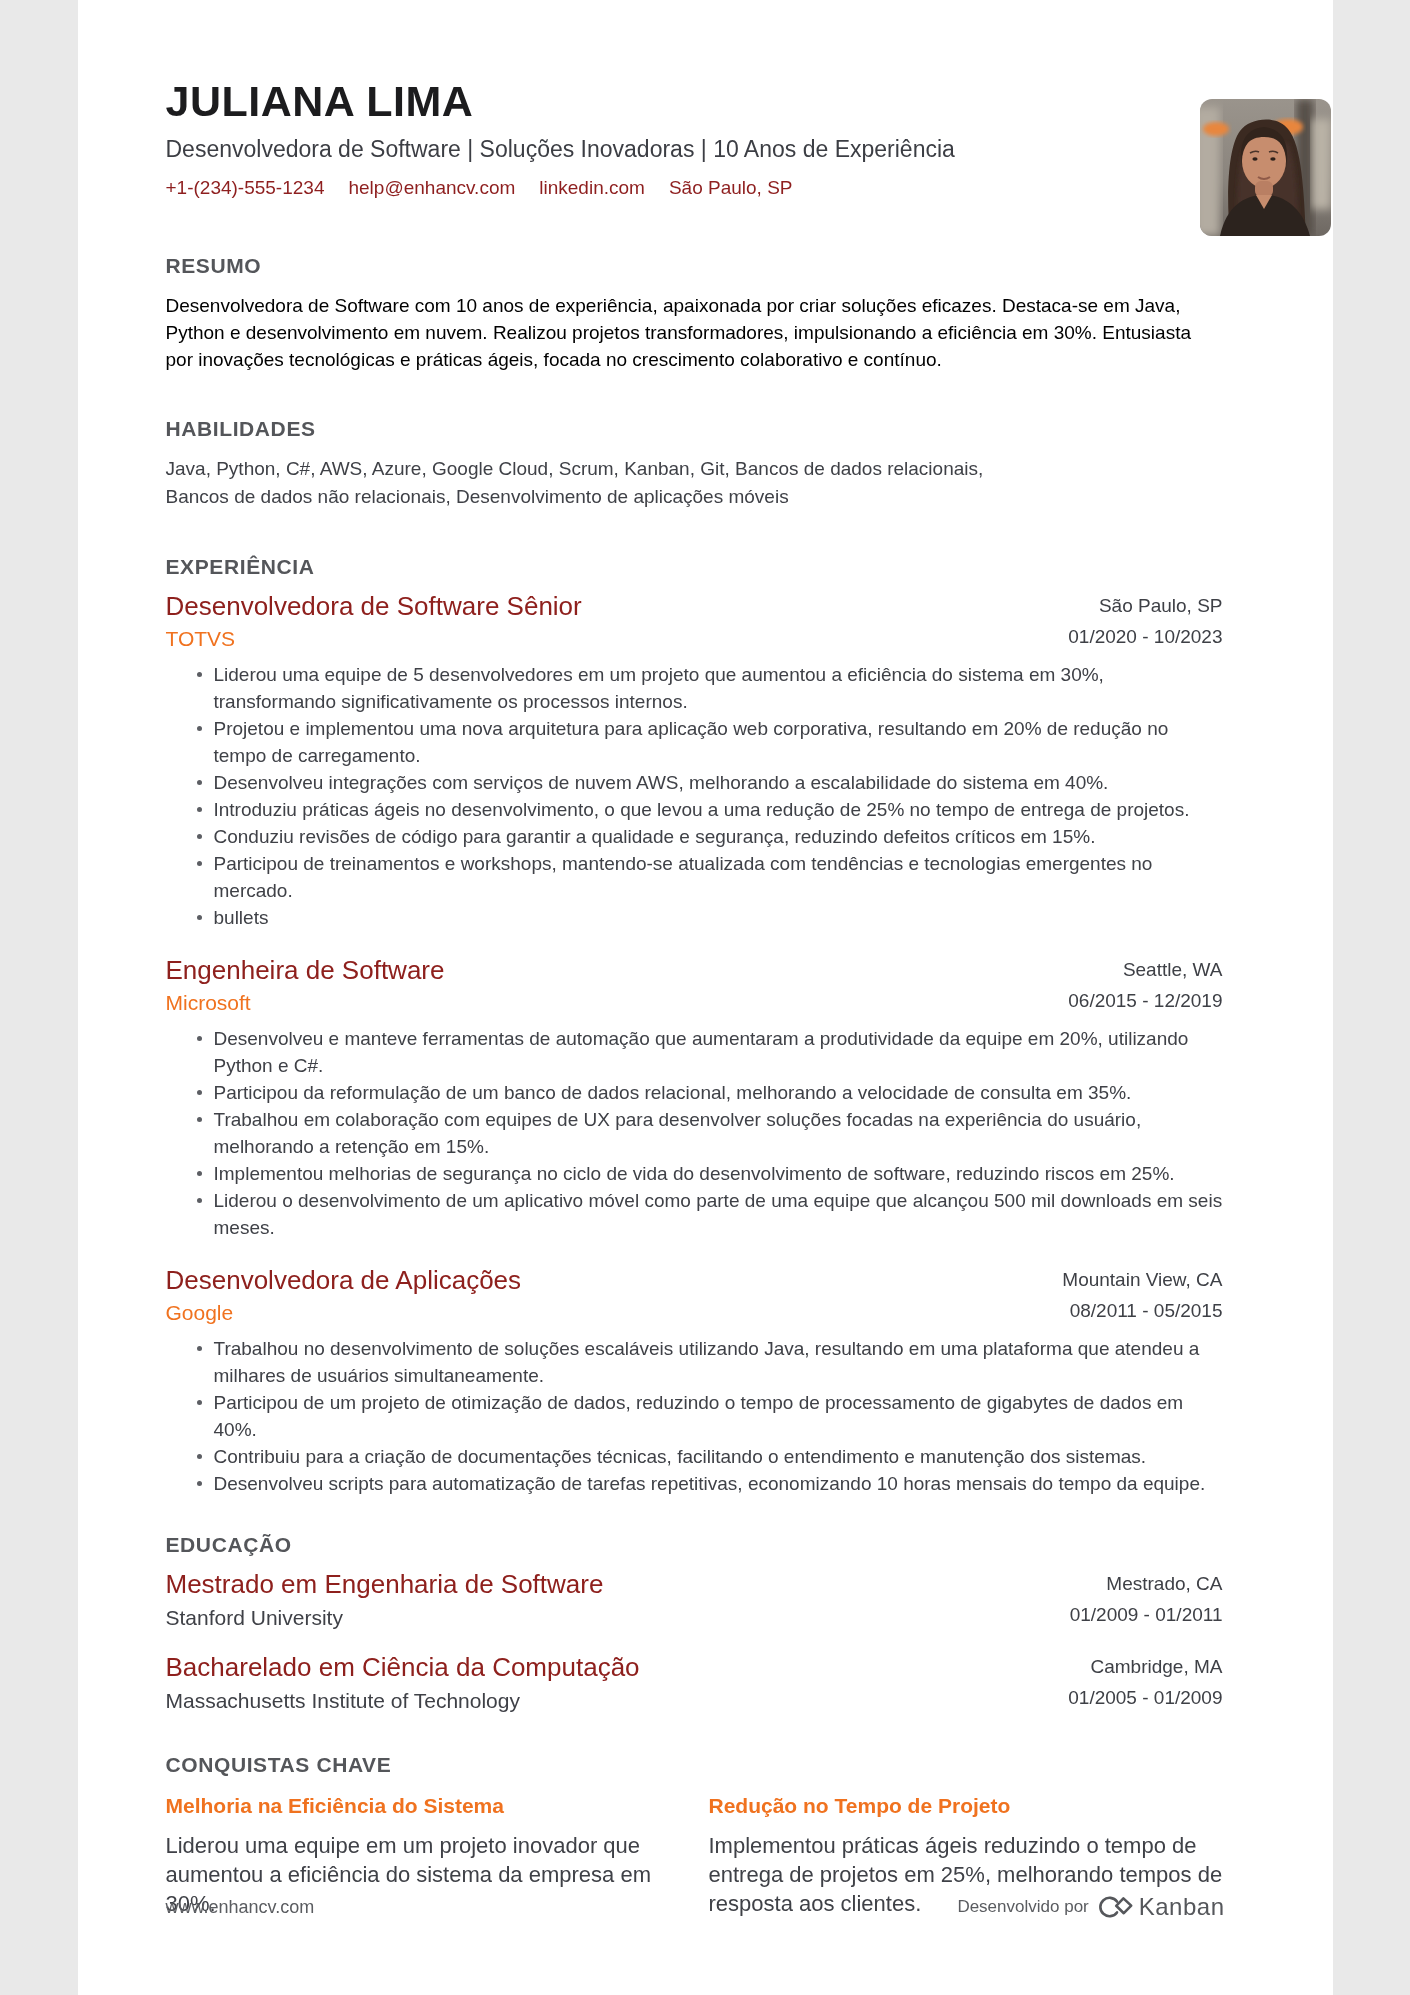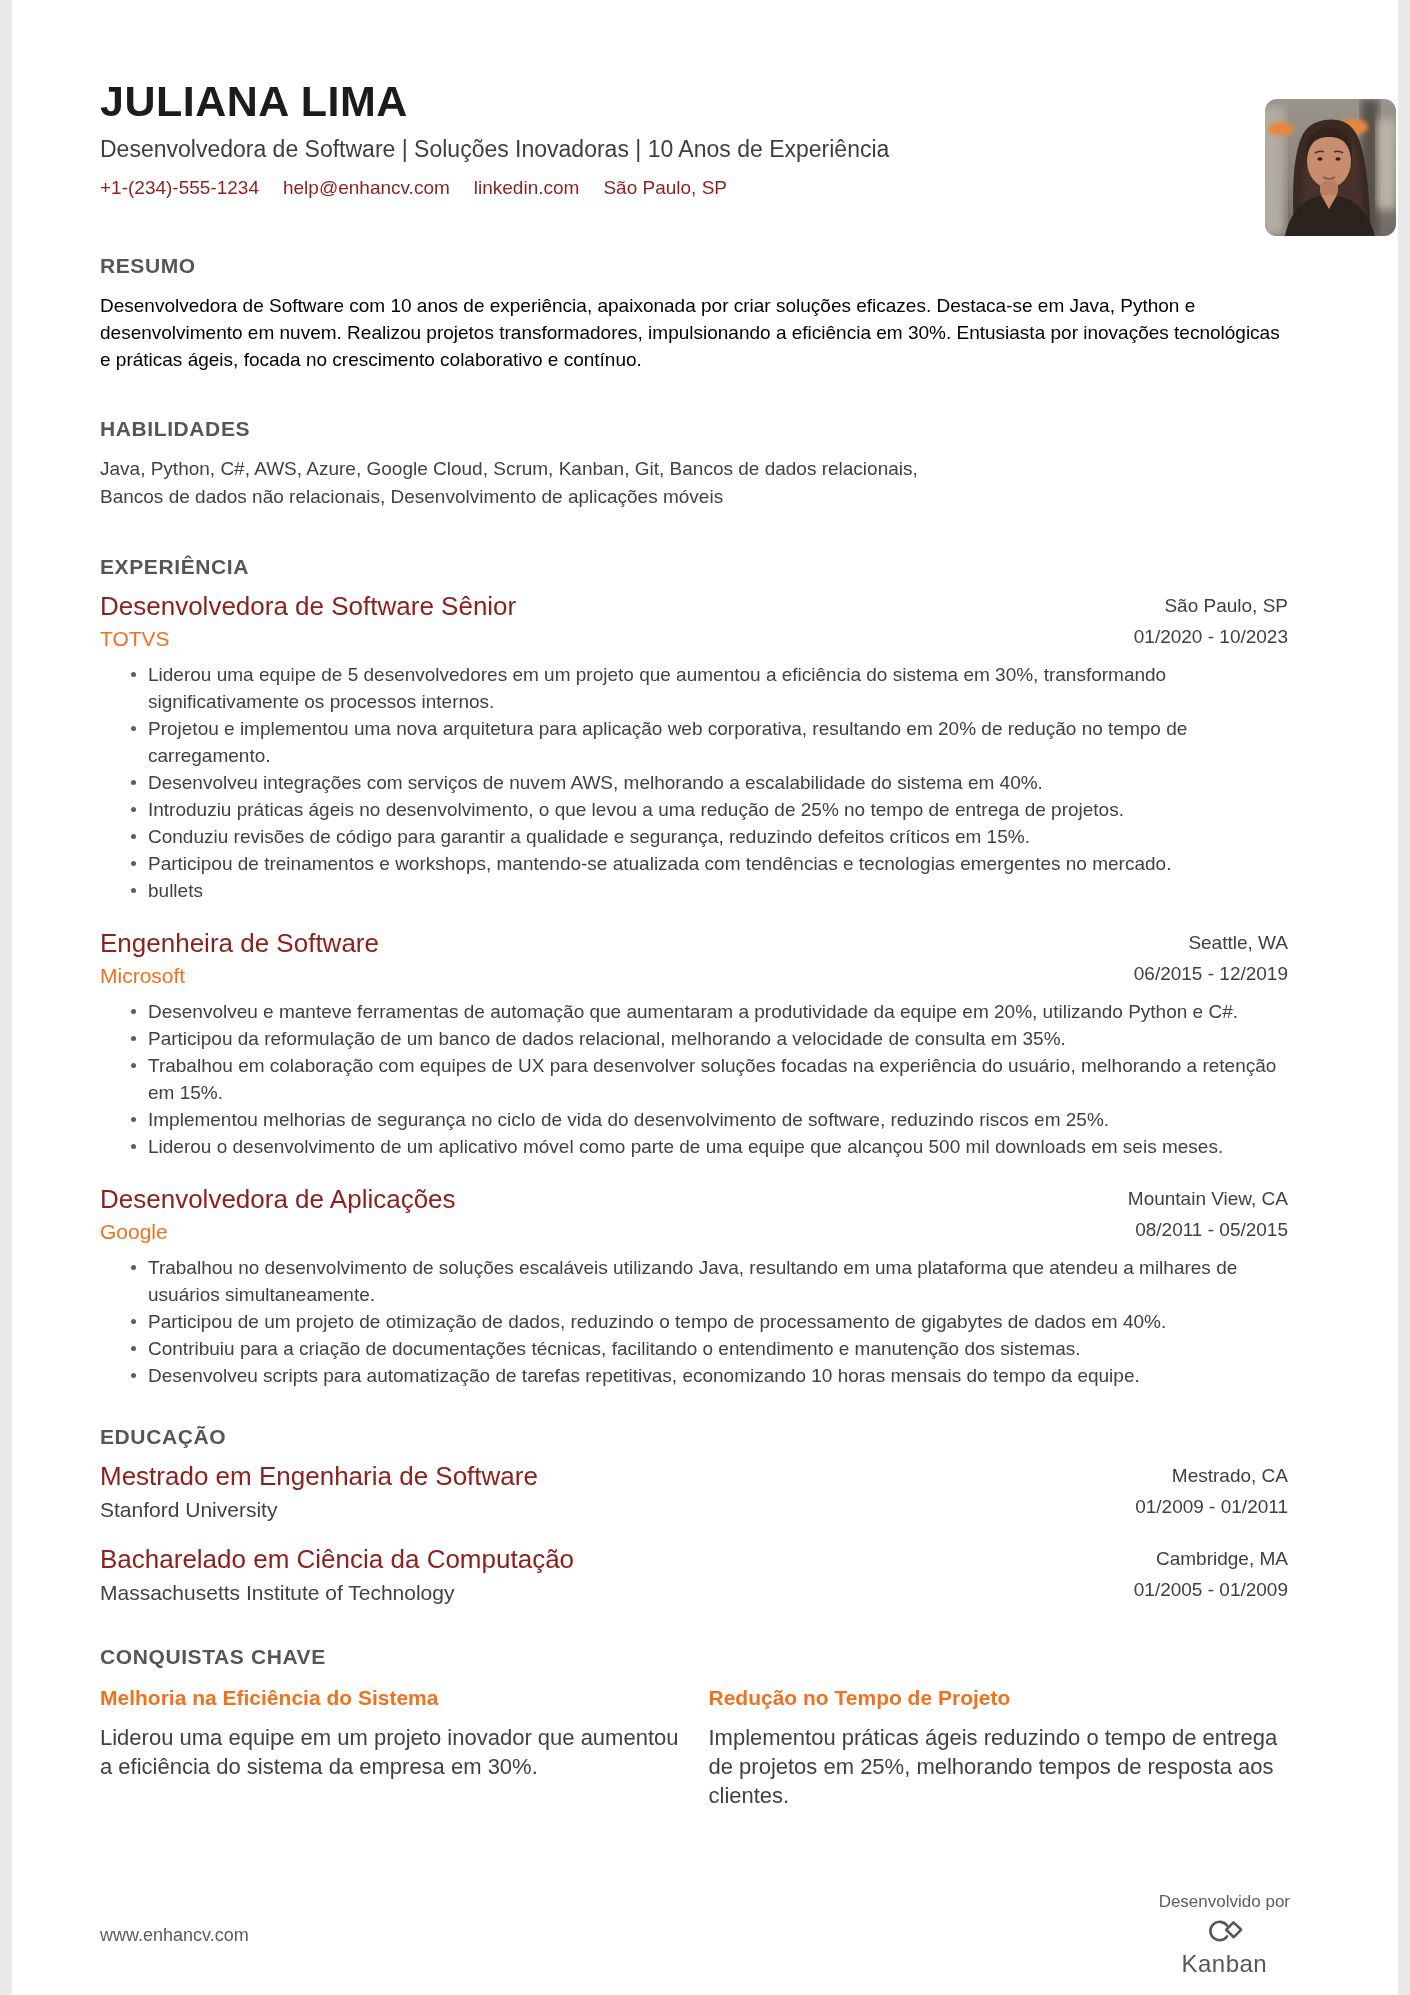--- a/index.html
+++ b/index.html
@@ -1,18 +1,18 @@
 <!DOCTYPE html>
 <html><head>
 <meta charset="utf-8">
 <style>
   html,body{margin:0;padding:0;background:#e9e9e9;}
   .page{
     position:relative;
-    width:1386px;height:1995px;
+    width:1255px;height:1995px;
     background:#ffffff;
     font-family:"Liberation Sans","DejaVu Sans",sans-serif;
     color:#3f4147;
     overflow:hidden;
     margin:0 auto;
   }
   .content{position:absolute;left:88px;right:110px;top:0;}
   
   .name{
     margin-top:76px;
@@ -54,21 +54,21 @@
   
   .ach-grid{margin-top:16px;display:grid;grid-template-columns:1fr 1fr;column-gap:29px;}
   .ach-heading{font-size:21px;line-height:26px;font-weight:bold;color:#f0721f;}
   .ach-text{margin-top:12px;font-size:22px;line-height:29px;color:#3f4147;}
   
   .footer{
     position:absolute;left:88px;right:108px;top:1892px;
     display:flex;justify-content:space-between;align-items:center;
   }
   .footer-site{font-size:18px;color:#5a5c60;text-decoration:none;}
-  .footer-brand{display:flex;align-items:center;gap:4px;color:#5a5c60;flex-direction:column;}
+  .footer-brand{display:flex;align-items:center;gap:4px;color:#5a5c60;}
   .powered-label{font-size:17px;color:#5a5c60;}
   .brand-word{font-size:24px;color:#55575b;letter-spacing:.5px;}
   .logo-svg{display:block;}
 </style>
 </head>
 <body>
 
 <div class="page">
 
   <div class="photo-wrap">

